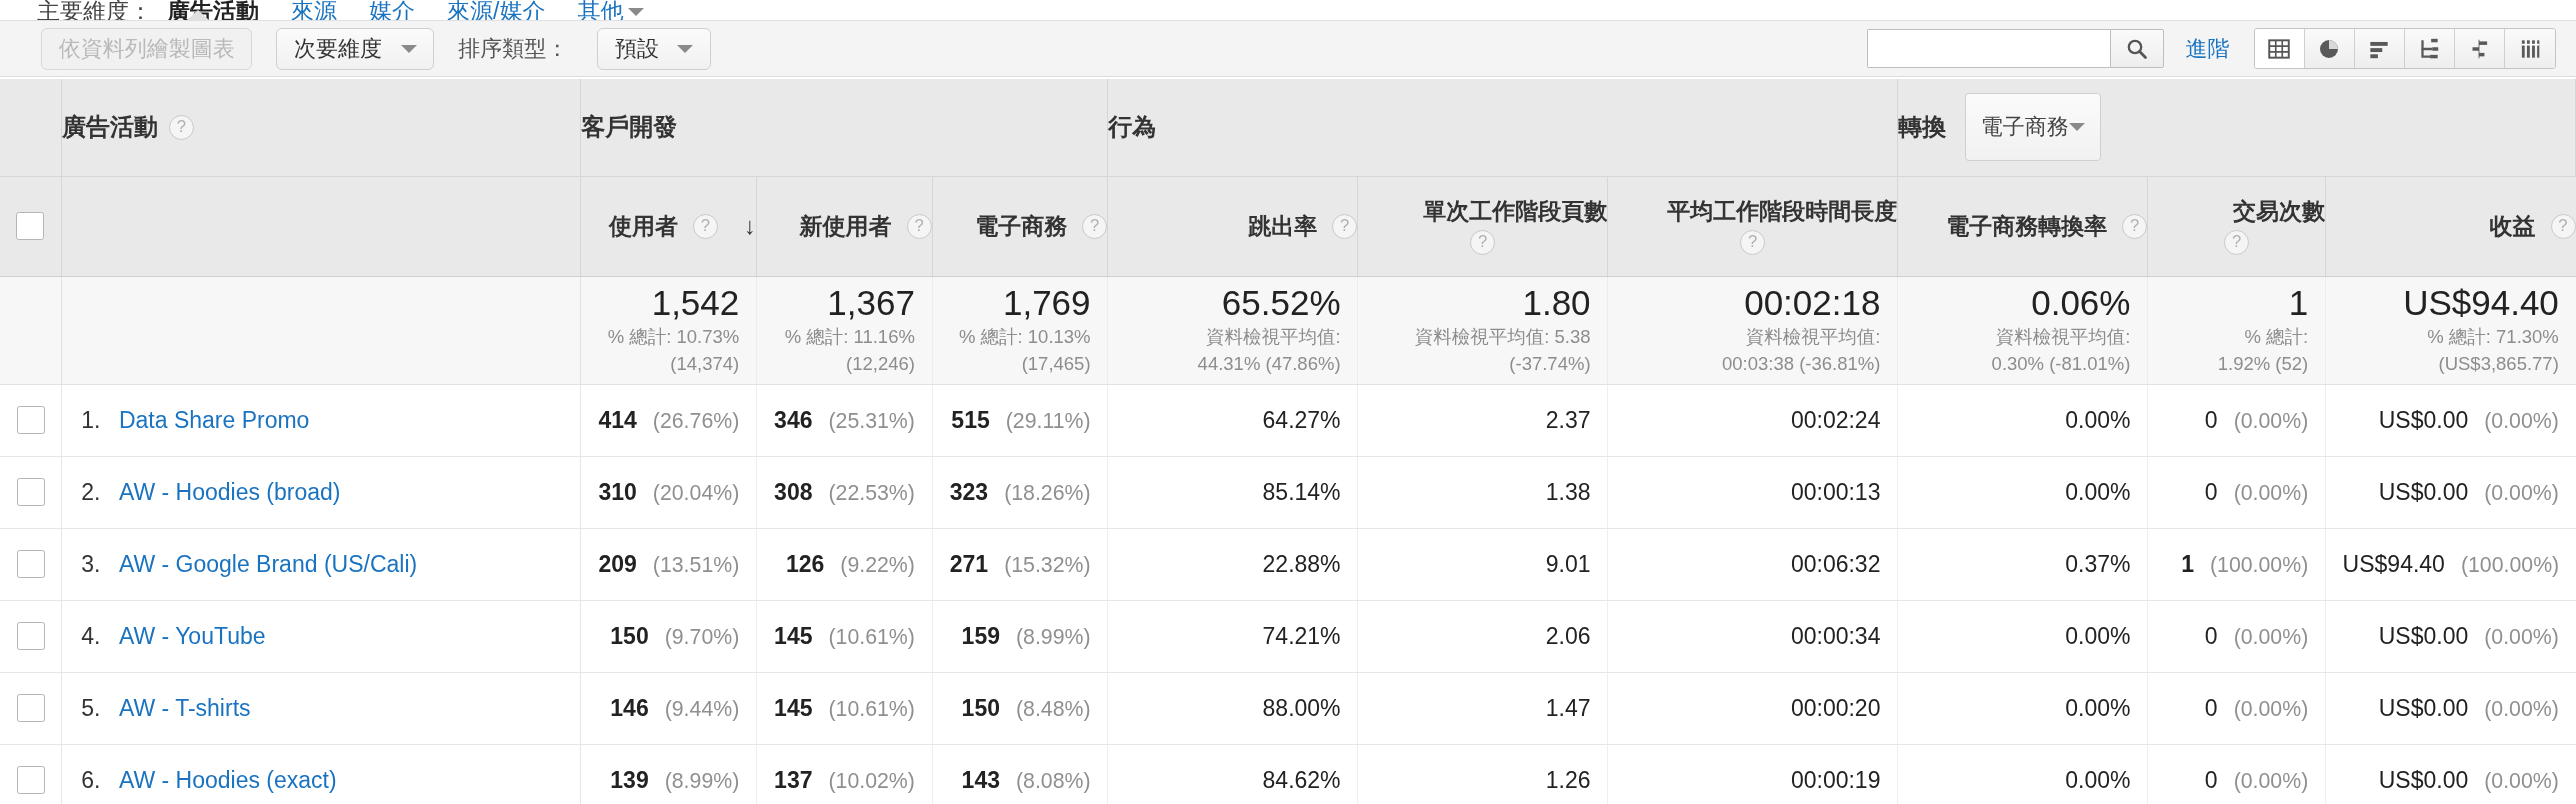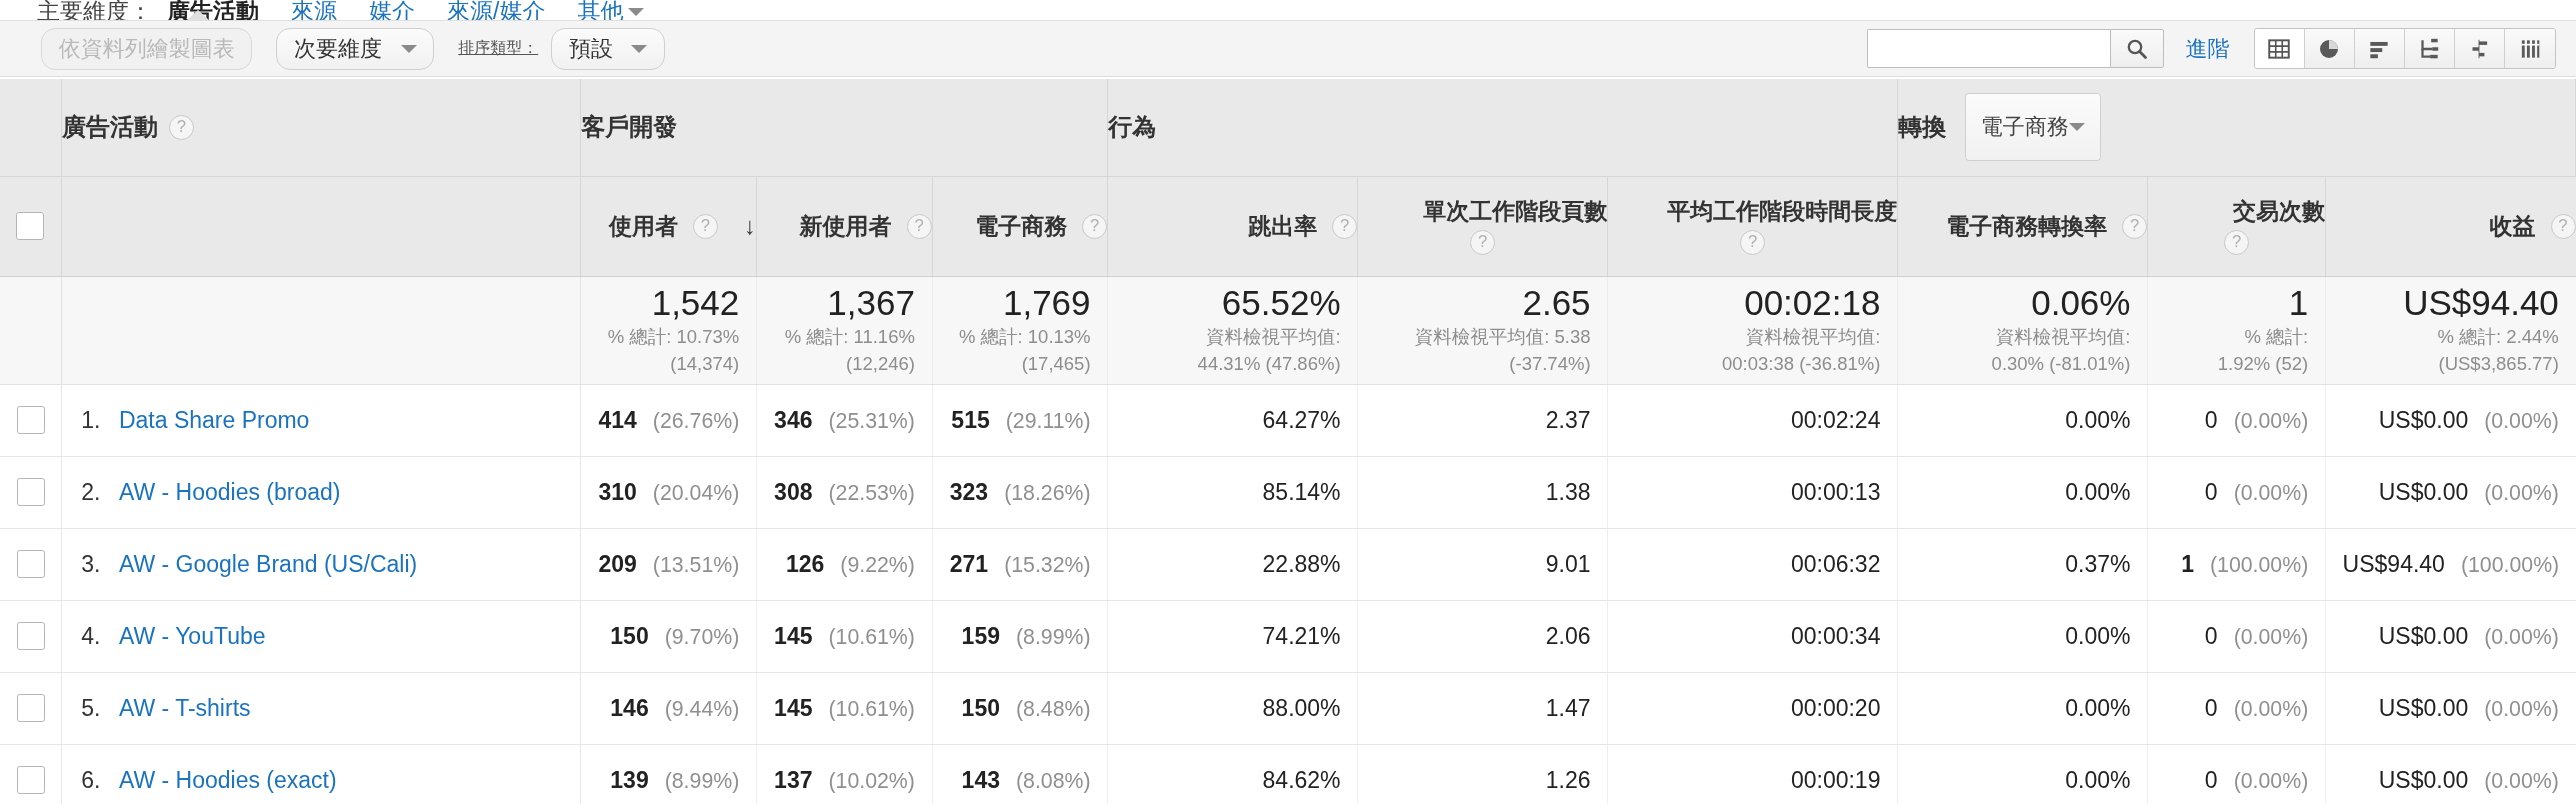--- a/index.html
+++ b/index.html
@@ -59,32 +59,32 @@
     top:-0.9px; left:-12px;
     width:0;height:0;
     border-left: 12px solid transparent;
     border-right: 12px solid transparent;
     border-bottom: 11px solid #e0e0e0;
     z-index:-1;
   }
   .btn {
     height: 42px;
     border: 0.9px solid #cfcfcf;
-    border-radius: 14px;
+    border-radius: 6px;
     background: linear-gradient(#fbfbfb, #f1f1f1);
     display: flex; align-items: center;
     padding: 0 16.7px;
     font-size: 22px;
     color: #333;
     cursor: pointer;
     white-space: nowrap;
   }
   .btn.ghost { background: #f1f1f1; color: #b9b9b9; border-color:#d8d8d8; }
   .btn .cd { margin-left: 18.5px; }
-  .tb-text { font-size: 16px; color: #555; margin: 0 13px 0 24px; white-space: nowrap; text-decoration: underline; }
+  .tb-text { font-size: 22px; color: #555; margin: 0 29px 0 24px; white-space: nowrap; }
   .spacer { flex: 1; }
 
   .search-wrap { display: flex; height: 39px; }
   .search-input {
     width: 243px; height: 39px;
     border: 0.9px solid #bdbdbd; border-right: none;
     background: #fff; font-size: 20.4px;
     padding: 0 9.3px; outline: none;
     font-family: inherit;
     border-radius: 1.9px 0 0 1.9px;
@@ -444,42 +444,42 @@
         <div class="big">1,769</div>
         <div class="sub">% 總計: 10.13%</div>
         <div class="sub">(17,465)</div>
       </td>
       <td>
         <div class="big">65.52%</div>
         <div class="sub">資料檢視平均值:</div>
         <div class="sub">44.31% (47.86%)</div>
       </td>
       <td>
-        <div class="big">2.65</div>
+        <div class="big">1.80</div>
         <div class="sub">資料檢視平均值: 5.38</div>
         <div class="sub">(-37.74%)</div>
       </td>
       <td>
         <div class="big">00:02:18</div>
         <div class="sub">資料檢視平均值:</div>
         <div class="sub">00:03:38 (-36.81%)</div>
       </td>
       <td>
         <div class="big">0.06%</div>
         <div class="sub">資料檢視平均值:</div>
         <div class="sub">0.30% (-81.01%)</div>
       </td>
       <td>
         <div class="big">1</div>
         <div class="sub">% 總計:</div>
         <div class="sub">1.92% (52)</div>
       </td>
       <td style="border-right:none">
         <div class="big">US$94.40</div>
-        <div class="sub">% 總計: 2.44%</div>
+        <div class="sub">% 總計: 71.30%</div>
         <div class="sub">(US$3,865.77)</div>
       </td>
     </tr>
 
     <tr class="drow">
       <td class="chk">
             <div class="cbox"></div>
           </td>
       <td class="dimcol">
         <span class="dim-cell">

